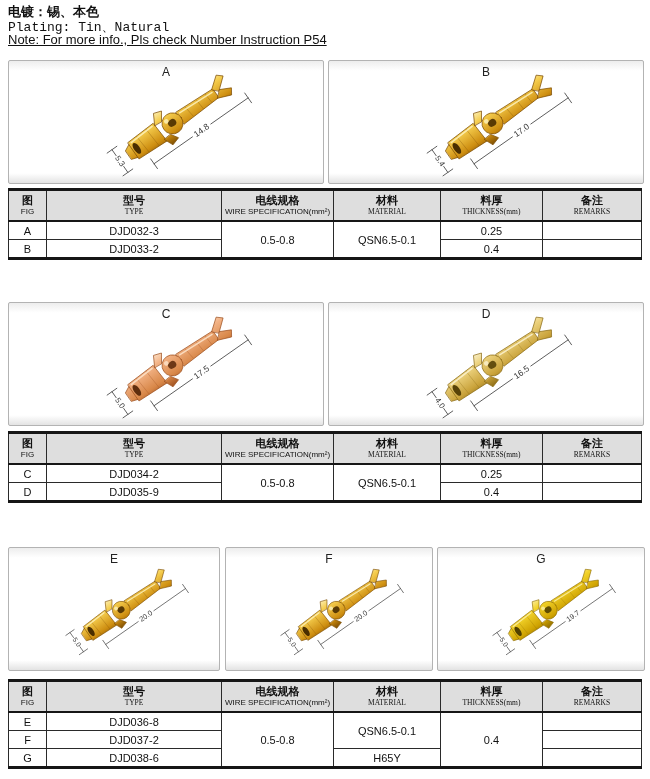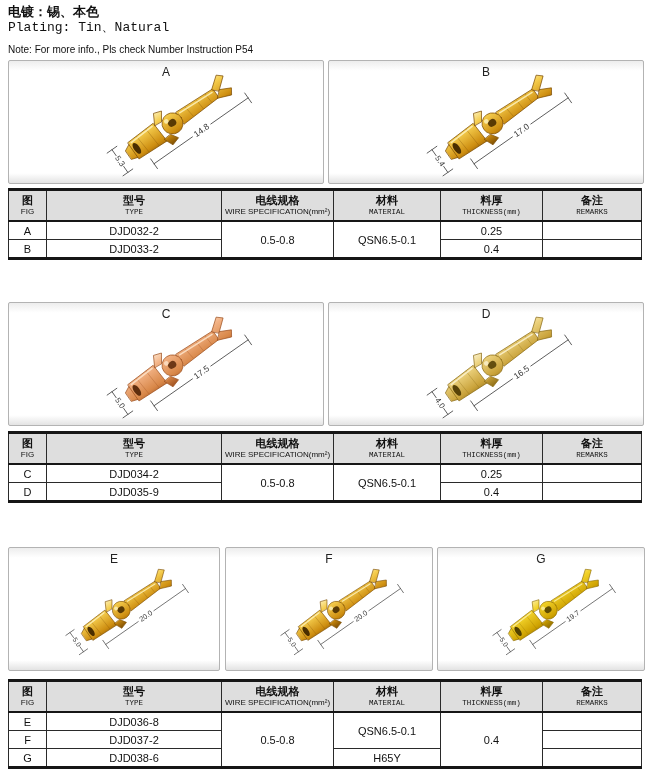--- a/index.html
+++ b/index.html
@@ -1,35 +1,35 @@
 <!DOCTYPE html>
 <html><head>
 <meta charset="utf-8">
 <style>
   html,body{margin:0;padding:0;background:#fff;}
   .page{position:relative;width:650px;height:779px;background:#fff;overflow:hidden;
         font-family:"Liberation Sans",sans-serif;color:#111;}
   .hdr-cn{position:absolute;left:8px;top:3px;font-size:13px;font-weight:bold;}
   .hdr-en{position:absolute;left:8px;top:18px;font-size:13px;font-family:Liberation Mono, monospace;}
-  .note{position:absolute;left:8px;top:44px;font-size:10px;}
+  .note{position:absolute;left:8px;top:32px;font-size:13px;text-decoration:underline;}
   .panel{position:absolute;border:1px solid #b3b3b3;border-radius:2px;
          background:linear-gradient(180deg,#ededed 0,#ffffff 8%,#ffffff 92%,#e3e3e3 100%);}
   .panel svg{position:absolute;left:0;top:0;}
   .fig-label{position:absolute;top:4px;left:0;right:0;text-align:center;
              font-size:12px;color:#222;}
   table.spec{position:absolute;left:8px;width:634px;border-collapse:collapse;
              table-layout:fixed;font-size:11px;color:#111;
              border-top:3px solid #161616;border-bottom:3px solid #161616;}
   table.spec th,table.spec td{border:1px solid #2a2a2a;text-align:center;
              vertical-align:middle;padding:0;overflow:hidden;}
   table.spec th{background:#dedede;border-bottom:2.5px solid #161616;height:29px;font-weight:normal;}
   table.spec td{height:17px;background:#fff;}
   .h-cn{font-size:11px;font-weight:bold;line-height:13px;}
   .h-en{font-size:8px;line-height:10px;text-align:center;}
-  .h-mono{font-family:Liberation Mono, monospace;font-size:7.5px;letter-spacing:0px;}
+  .h-mono{font-family:Liberation Serif, serif;font-size:7.5px;letter-spacing:0px;}
 </style>
 </head>
 <body>
 
 <div class="page">
 
   <div class="hdr-cn">电镀：锡、本色</div>
   <div class="hdr-en">Plating: Tin、Natural</div>
   <div class="note">Note: For more info., Pls check Number Instruction P54</div>
 
@@ -141,21 +141,21 @@
             <div class="h-cn">料厚</div>
             <div class="h-en h-mono">THICKNESS(mm)</div>
           </th>
       <th>
             <div class="h-cn">备注</div>
             <div class="h-en h-mono">REMARKS</div>
           </th>
     </tr>
     <tr>
       <td>A</td>
-      <td>DJD032-2</td>
+      <td>DJD032-3</td>
       <td rowspan="2">0.5-0.8</td>
       <td rowspan="2">QSN6.5-0.1</td>
       <td>0.25</td>
       <td></td>
     </tr>
     <tr>
       <td>B</td>
       <td>DJD033-2</td>
       <td>0.4</td>
       <td></td>

